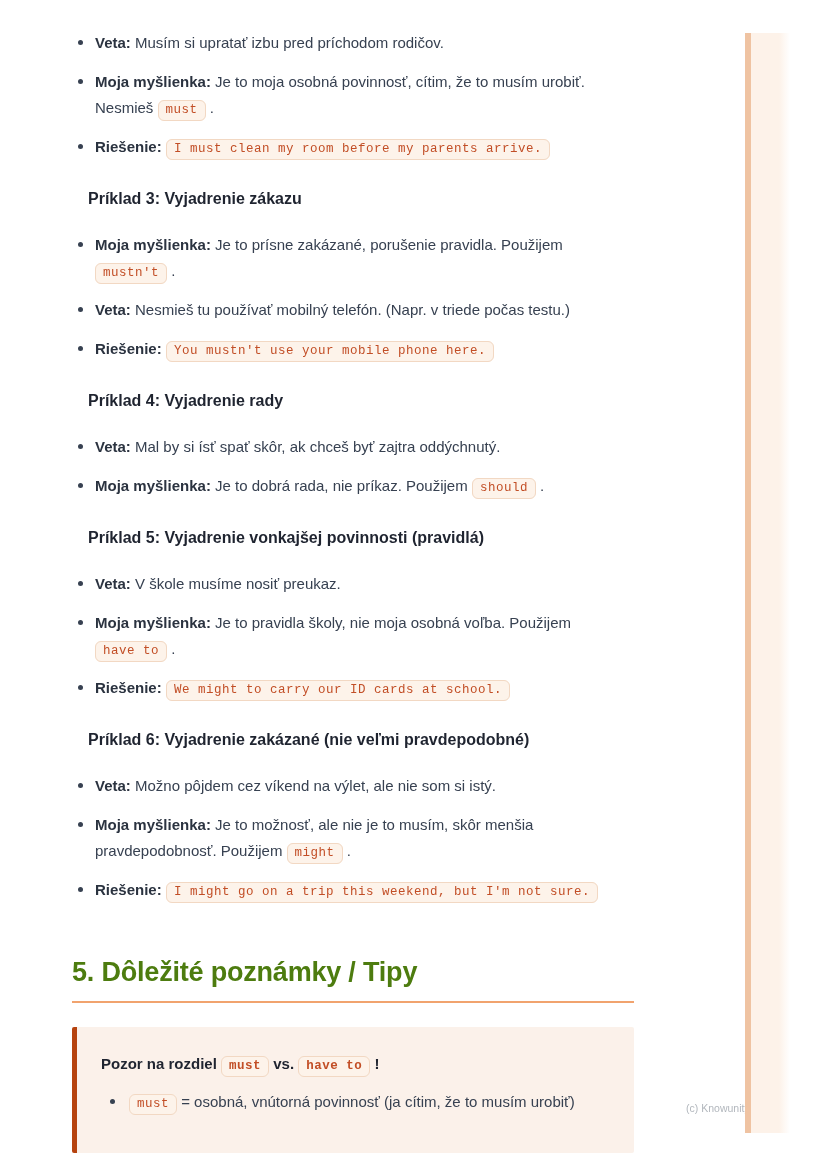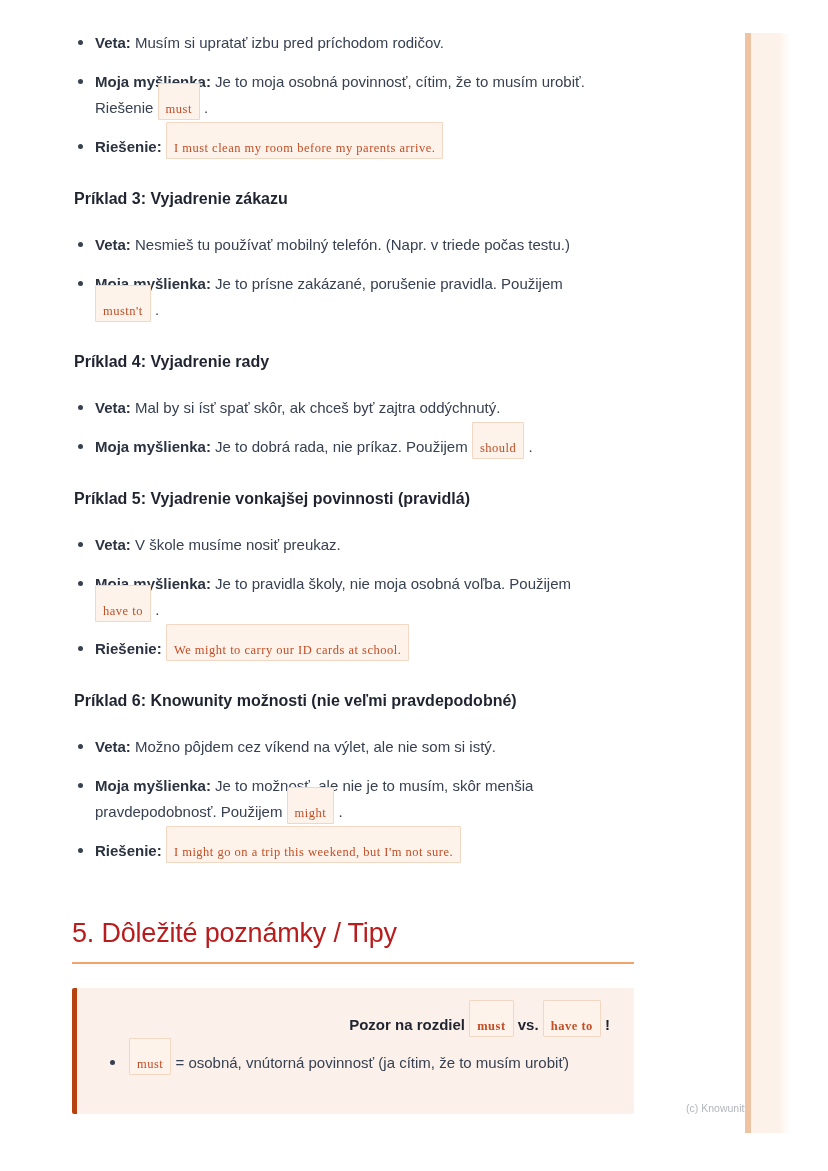--- a/index.html
+++ b/index.html
@@ -11,40 +11,40 @@
   .content { position:absolute; left:72px; top:30px; width:562px; font-size:15px; line-height:26px; }
 
   ul.blist { list-style:none; margin:0; padding:0; }
   ul.blist li { position:relative; padding-left:23px; margin-bottom:13px; }
   ul.blist li::before {
     content:""; position:absolute; left:6px; top:10px;
     width:5px; height:5px; border-radius:50%; background:#374151;
   }
   .lbl { font-weight:700; color:#2b3340; }
 
-  h4.ex-heading { font-size:16px; font-weight:700; color:#1f2430; margin:26px 2px 20px; }
+  h4.ex-heading { font-size:16px; font-weight:700; color:#1f2430; margin:26px 16px 20px; }
 
   .code {
-    font-family:Liberation Serif, serif;
+    font-family:Liberation Mono, monospace;
     font-size:12.5px; letter-spacing:0.5px; line-height:20px;
     color:#c24e26; background:#fdf3ea;
-    border:1px solid #f2d8c3; border-radius:1px;
-    padding:18px 7px 3px; white-space:pre-wrap;
+    border:1px solid #f2d8c3; border-radius:6px;
+    padding:2px 7px 3px; white-space:pre-wrap;
     -webkit-box-decoration-break:clone; box-decoration-break:clone;
   }
 
-  h2.notes-heading { font-size:27px; font-weight:400; color:#b91c1c; margin:56px 0 0; letter-spacing:-0.2px; }
+  h2.notes-heading { font-size:27px; font-weight:700; color:#4d7c0f; margin:56px 0 0; letter-spacing:-0.2px; }
   .divider { height:2px; background:#f1a36e; border:none; margin:16px 0 0; }
 
   .callout {
     margin-top:24px; background:#fbf1ea;
     border-left:5px solid #b6430f; border-radius:2px;
     padding:24px 24px 38px 24px;
   }
-  .callout-title { font-weight:700; color:#1f2430; font-size:15px;text-align:right; }
+  .callout-title { font-weight:700; color:#1f2430; font-size:15px; }
   .callout-item { position:relative; padding-left:28px; margin-top:12px; }
   .callout-item::before {
     content:""; position:absolute; left:9px; top:10px;
     width:5px; height:5px; border-radius:50%; background:#374151;
   }
 
   .page-edge {
     position:absolute; top:33px; left:745px; width:39px; height:1100px;
     border-left:6px solid #efc3a2; z-index:2;
     background:linear-gradient(to right,#fdf2e9 0%,#fdf2e9 72%,#ffffff 100%);
@@ -62,42 +62,46 @@
 
     <ul class="blist">
       <li>
         <span class="lbl">Veta:</span>
         <span>Musím si upratať izbu pred príchodom rodičov.</span>
       </li>
       <li>
         <span class="lbl">Moja myšlienka:</span>
         <span>Je to moja osobná povinnosť, cítim, že to musím urobiť.</span>
         <br>
-        <span>Riešenie</span>
+        <span>Nesmieš</span>
         <span class="code">must</span>
         <span>.</span>
       </li>
       <li>
         <span class="lbl">Riešenie:</span>
         <span class="code">I must clean my room before my parents arrive.</span>
       </li>
     </ul>
 
     <h4 class="ex-heading">Príklad 3: Vyjadrenie zákazu</h4>
     <ul class="blist">
       <li>
-        <span class="lbl">Veta:</span>
-        <span>Nesmieš tu používať mobilný telefón. (Napr. v triede počas testu.)</span>
-      </li>
-      <li>
         <span class="lbl">Moja myšlienka:</span>
         <span>Je to prísne zakázané, porušenie pravidla. Použijem</span>
         <br>
         <span class="code">mustn't</span>
         <span>.</span>
+      </li>
+      <li>
+        <span class="lbl">Veta:</span>
+        <span>Nesmieš tu používať mobilný telefón. (Napr. v triede počas testu.)</span>
+      </li>
+      <li>
+        <span class="lbl">Riešenie:</span>
+        <span class="code">You mustn't use your mobile phone here.</span>
       </li>
     </ul>
 
     <h4 class="ex-heading">Príklad 4: Vyjadrenie rady</h4>
     <ul class="blist">
       <li>
         <span class="lbl">Veta:</span>
         <span>Mal by si ísť spať skôr, ak chceš byť zajtra oddýchnutý.</span>
       </li>
       <li>
@@ -120,21 +124,21 @@
         <br>
         <span class="code">have to</span>
         <span>.</span>
       </li>
       <li>
         <span class="lbl">Riešenie:</span>
         <span class="code">We might to carry our ID cards at school.</span>
       </li>
     </ul>
 
-    <h4 class="ex-heading">Príklad 6: Knowunity možnosti (nie veľmi pravdepodobné)</h4>
+    <h4 class="ex-heading">Príklad 6: Vyjadrenie zakázané (nie veľmi pravdepodobné)</h4>
     <ul class="blist">
       <li>
         <span class="lbl">Veta:</span>
         <span>Možno pôjdem cez víkend na výlet, ale nie som si istý.</span>
       </li>
       <li>
         <span class="lbl">Moja myšlienka:</span>
         <span>Je to možnosť, ale nie je to musím, skôr menšia</span>
         <br>
         <span>pravdepodobnosť. Použijem</span>

